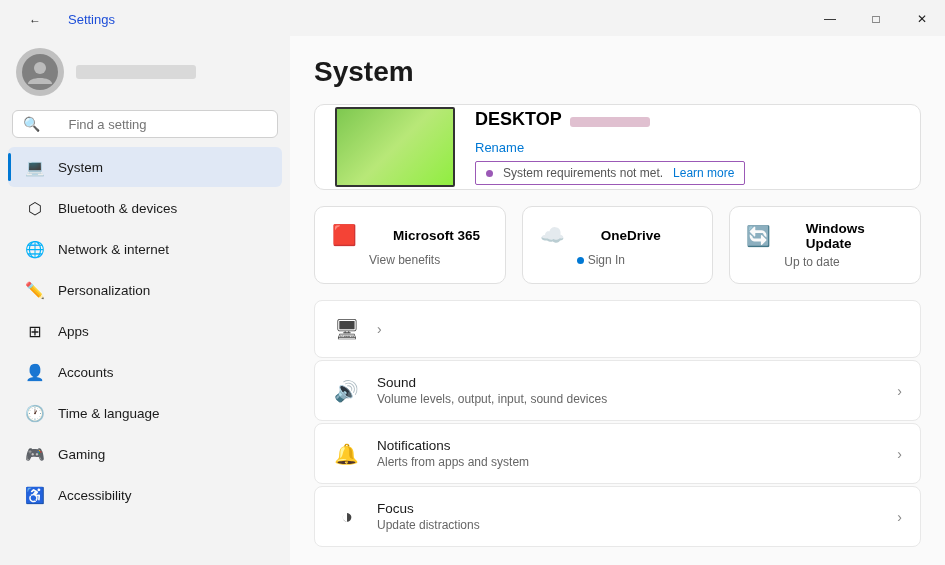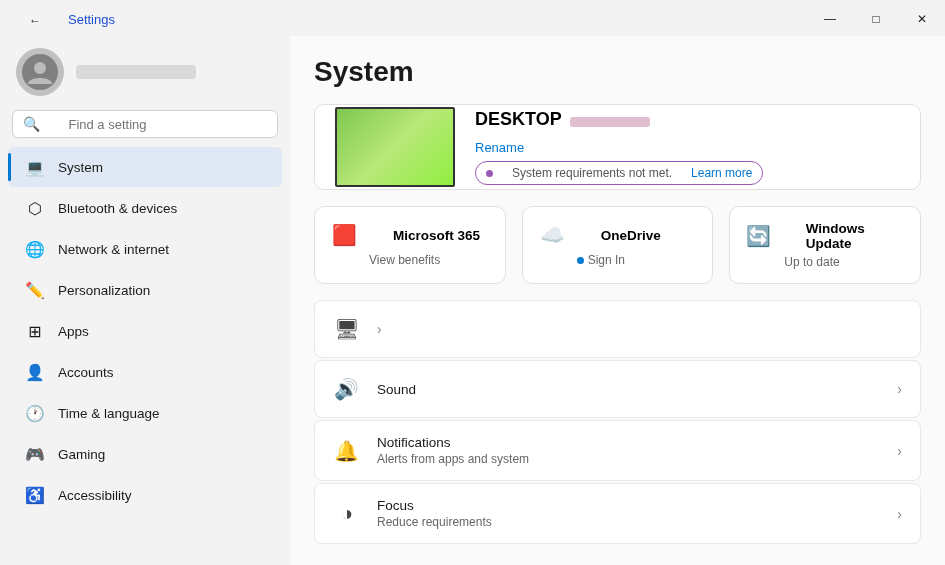--- a/index.html
+++ b/index.html
@@ -213,24 +213,24 @@
     .rename-link {
       color: #0078d4;
       font-size: 13px;
       cursor: pointer;
       display: block;
       margin-bottom: 6px;
     }
     .warning-box {
       display: inline-flex;
       align-items: center;
-      gap: 19px;
+      gap: 10px;
       background: white;
       border: 1.5px solid #9b59b6;
-      border-radius: 12px;
+      border-radius: 2px;
       padding: 4px 10px;
       font-size: 12px;
       color: #555;
     }
     .warning-dot {
       width: 7px;
       height: 7px;
       background: #9b59b6;
       border-radius: 50%;
       flex-shrink: 0;
@@ -453,34 +453,35 @@
 
     <div class="settings-list" id="settings-list">
         <div class="settings-item">
       <div class="settings-item-icon">🖥</div>
       <span class="chevron">›</span>
     </div>
         <div class="settings-item">
       <div class="settings-item-icon">🔊</div>
       <div class="settings-item-text">
         <div class="settings-item-title">Sound</div>
+        <div class="settings-item-sub">Volume levels, output, input, sound devices</div>
       </div>
       <span class="chevron">›</span>
     </div>
         <div class="settings-item">
       <div class="settings-item-icon">🔔</div>
       <div class="settings-item-text">
         <div class="settings-item-title">Notifications</div>
         <div class="settings-item-sub">Alerts from apps and system</div>
       </div>
       <span class="chevron">›</span>
     </div>
         <div class="settings-item">
       <div class="settings-item-icon">◑</div>
       <div class="settings-item-text">
         <div class="settings-item-title">Focus</div>
-        <div class="settings-item-sub">Reduce requirements</div>
+        <div class="settings-item-sub">Update distractions</div>
       </div>
       <span class="chevron">›</span>
     </div>
       </div>
   </div>
 </div>
 
 </body></html>

